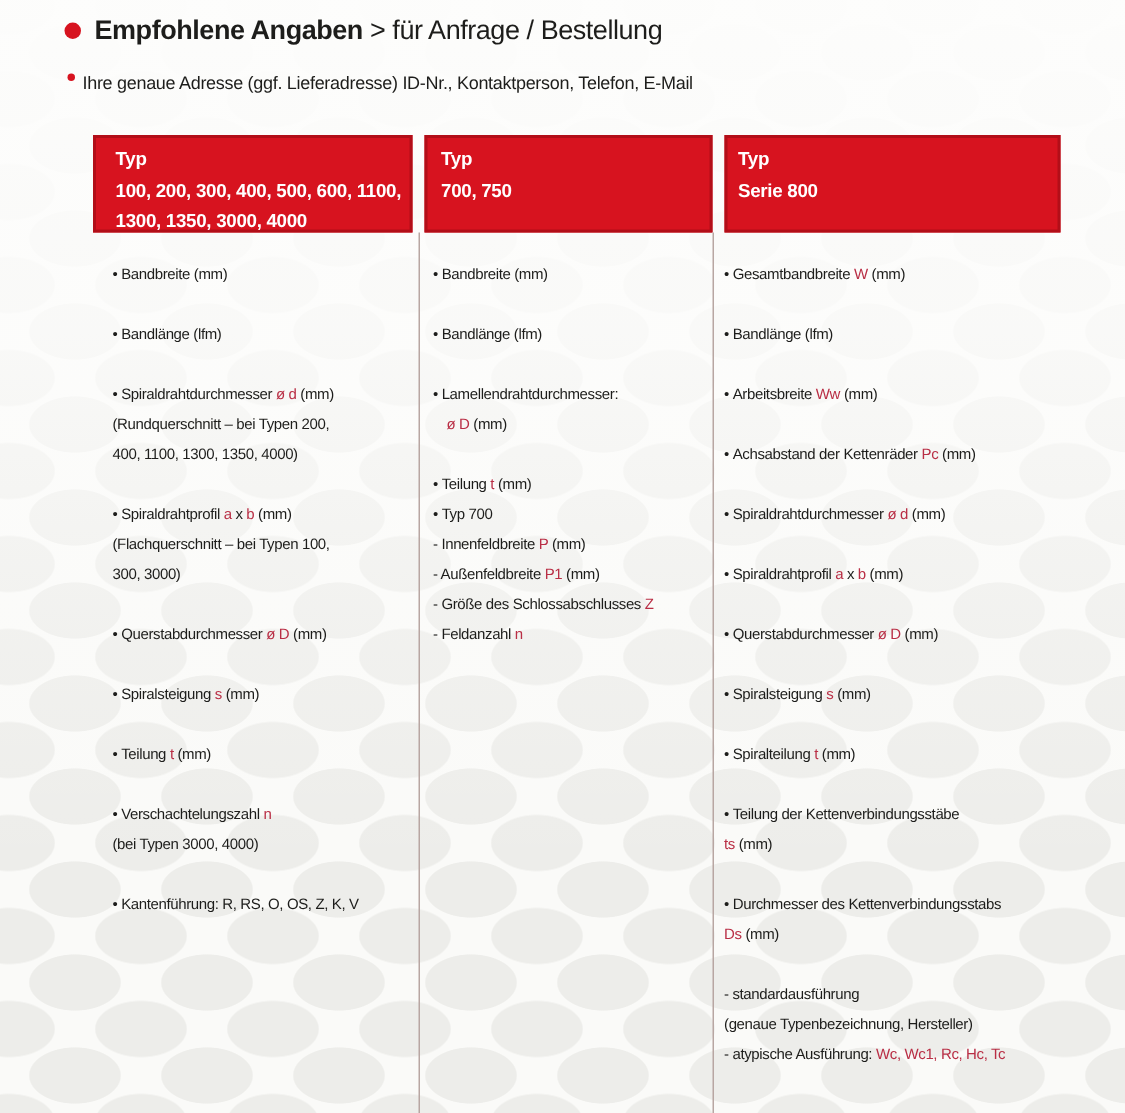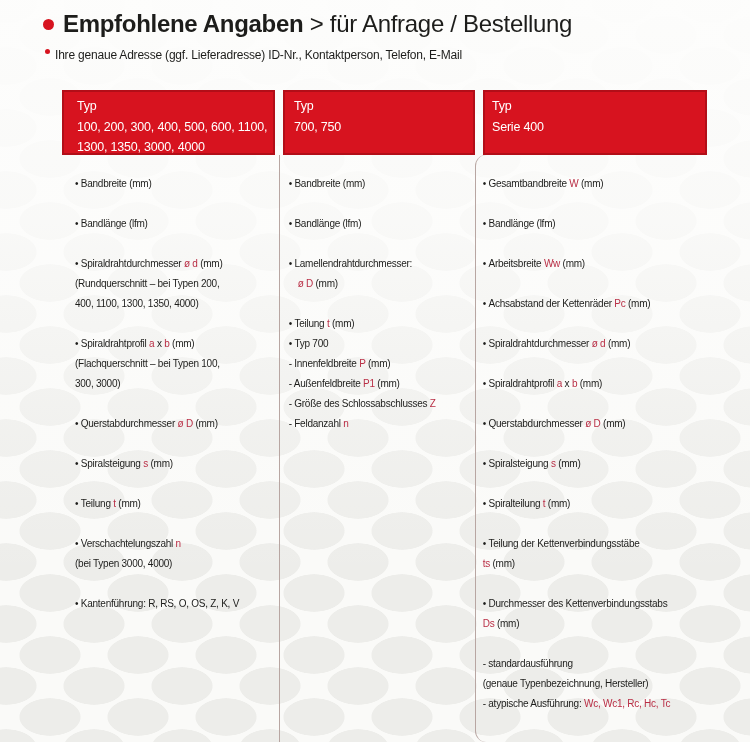--- a/index.html
+++ b/index.html
@@ -16,37 +16,37 @@
     background-position:0 0,6px 4px,50px 35px;
   }
   :root{
     --band-red:#d7131f;
     --band-red-dark:#b20e18;
     --accent-red:#b92e45;
     --divider:#b8a6a2;
   }
   .title-row{position:absolute;left:43px;top:10px;display:flex;align-items:center;gap:9px;}
   .title-bullet{width:11px;height:11px;border-radius:50%;background:var(--band-red);flex:0 0 auto;}
-  .title-text{font-size:24px;letter-spacing:-0.3px;white-space:nowrap;}
+  .title-text{font-size:18px;letter-spacing:-0.3px;white-space:nowrap;}
   .title-text .tb{font-weight:bold;}
   .subtitle-row{position:absolute;left:45px;top:48px;display:flex;gap:5px;font-size:12px;letter-spacing:-0.2px;}
   .subtitle-bullet{width:5px;height:5px;border-radius:50%;background:var(--band-red);flex:0 0 auto;margin-top:1px;}
 
   .tbl-head{position:absolute;left:62px;top:90px;width:645px;height:65px;display:flex;}
   .th{box-sizing:border-box;height:65px;background:var(--band-red);border:2px solid var(--band-red-dark);
-      color:#ffffff;font-weight:normal;font-size:12.5px;line-height:20.5px;padding-top:4px;letter-spacing:-0.2px;}
+      color:#ffffff;font-weight:bold;font-size:12.5px;line-height:20.5px;padding-top:4px;letter-spacing:-0.2px;}
   .th0{width:213px;padding-left:13px;margin-right:8px;}
   .th1{width:192px;padding-left:9px;margin-right:8px;}
   .th2{width:224px;padding-left:7px;}
 
   .tbl-body{position:absolute;left:62px;top:155px;width:688px;height:587px;display:flex;}
   .td{box-sizing:border-box;padding-top:19px;}
   .td0{width:221px;padding-left:13px;}
   .td1{width:200px;padding-left:9px;border-left:1.5px solid var(--divider);}
-  .td2{width:281px;padding-left:7px;border-left:1.5px solid var(--divider);border-radius:11px;}
+  .td2{width:281px;padding-left:7px;border-left:1.5px solid var(--divider);}
 
   .item{margin-top:20px;}
   .item:first-child{margin-top:0;}
   .item.tight{margin-top:0;}
   .line{line-height:20px;font-size:10px;letter-spacing:-0.25px;white-space:nowrap;}
   .line.ind{margin-left:9px;}
   .v{color:var(--accent-red);}
 </style>
 </head>
 <body>
@@ -66,21 +66,21 @@
       <div class="th-line">Typ</div>
       <div class="th-line">100, 200, 300, 400, 500, 600, 1100,</div>
       <div class="th-line">1300, 1350, 3000, 4000</div>
     </div>
   <div class="th th1">
       <div class="th-line">Typ</div>
       <div class="th-line">700, 750</div>
     </div>
   <div class="th th2">
       <div class="th-line">Typ</div>
-      <div class="th-line">Serie 400</div>
+      <div class="th-line">Serie 800</div>
     </div>
 </div>
 
 <div class="tbl-body">
   <div class="td td0">
       <div class="item">
         <div class="line"><span class="blt">•&nbsp;</span><span>Bandbreite (mm)</span></div>
       </div>
       <div class="item">
         <div class="line"><span class="blt">•&nbsp;</span><span>Bandlänge (lfm)</span></div>

